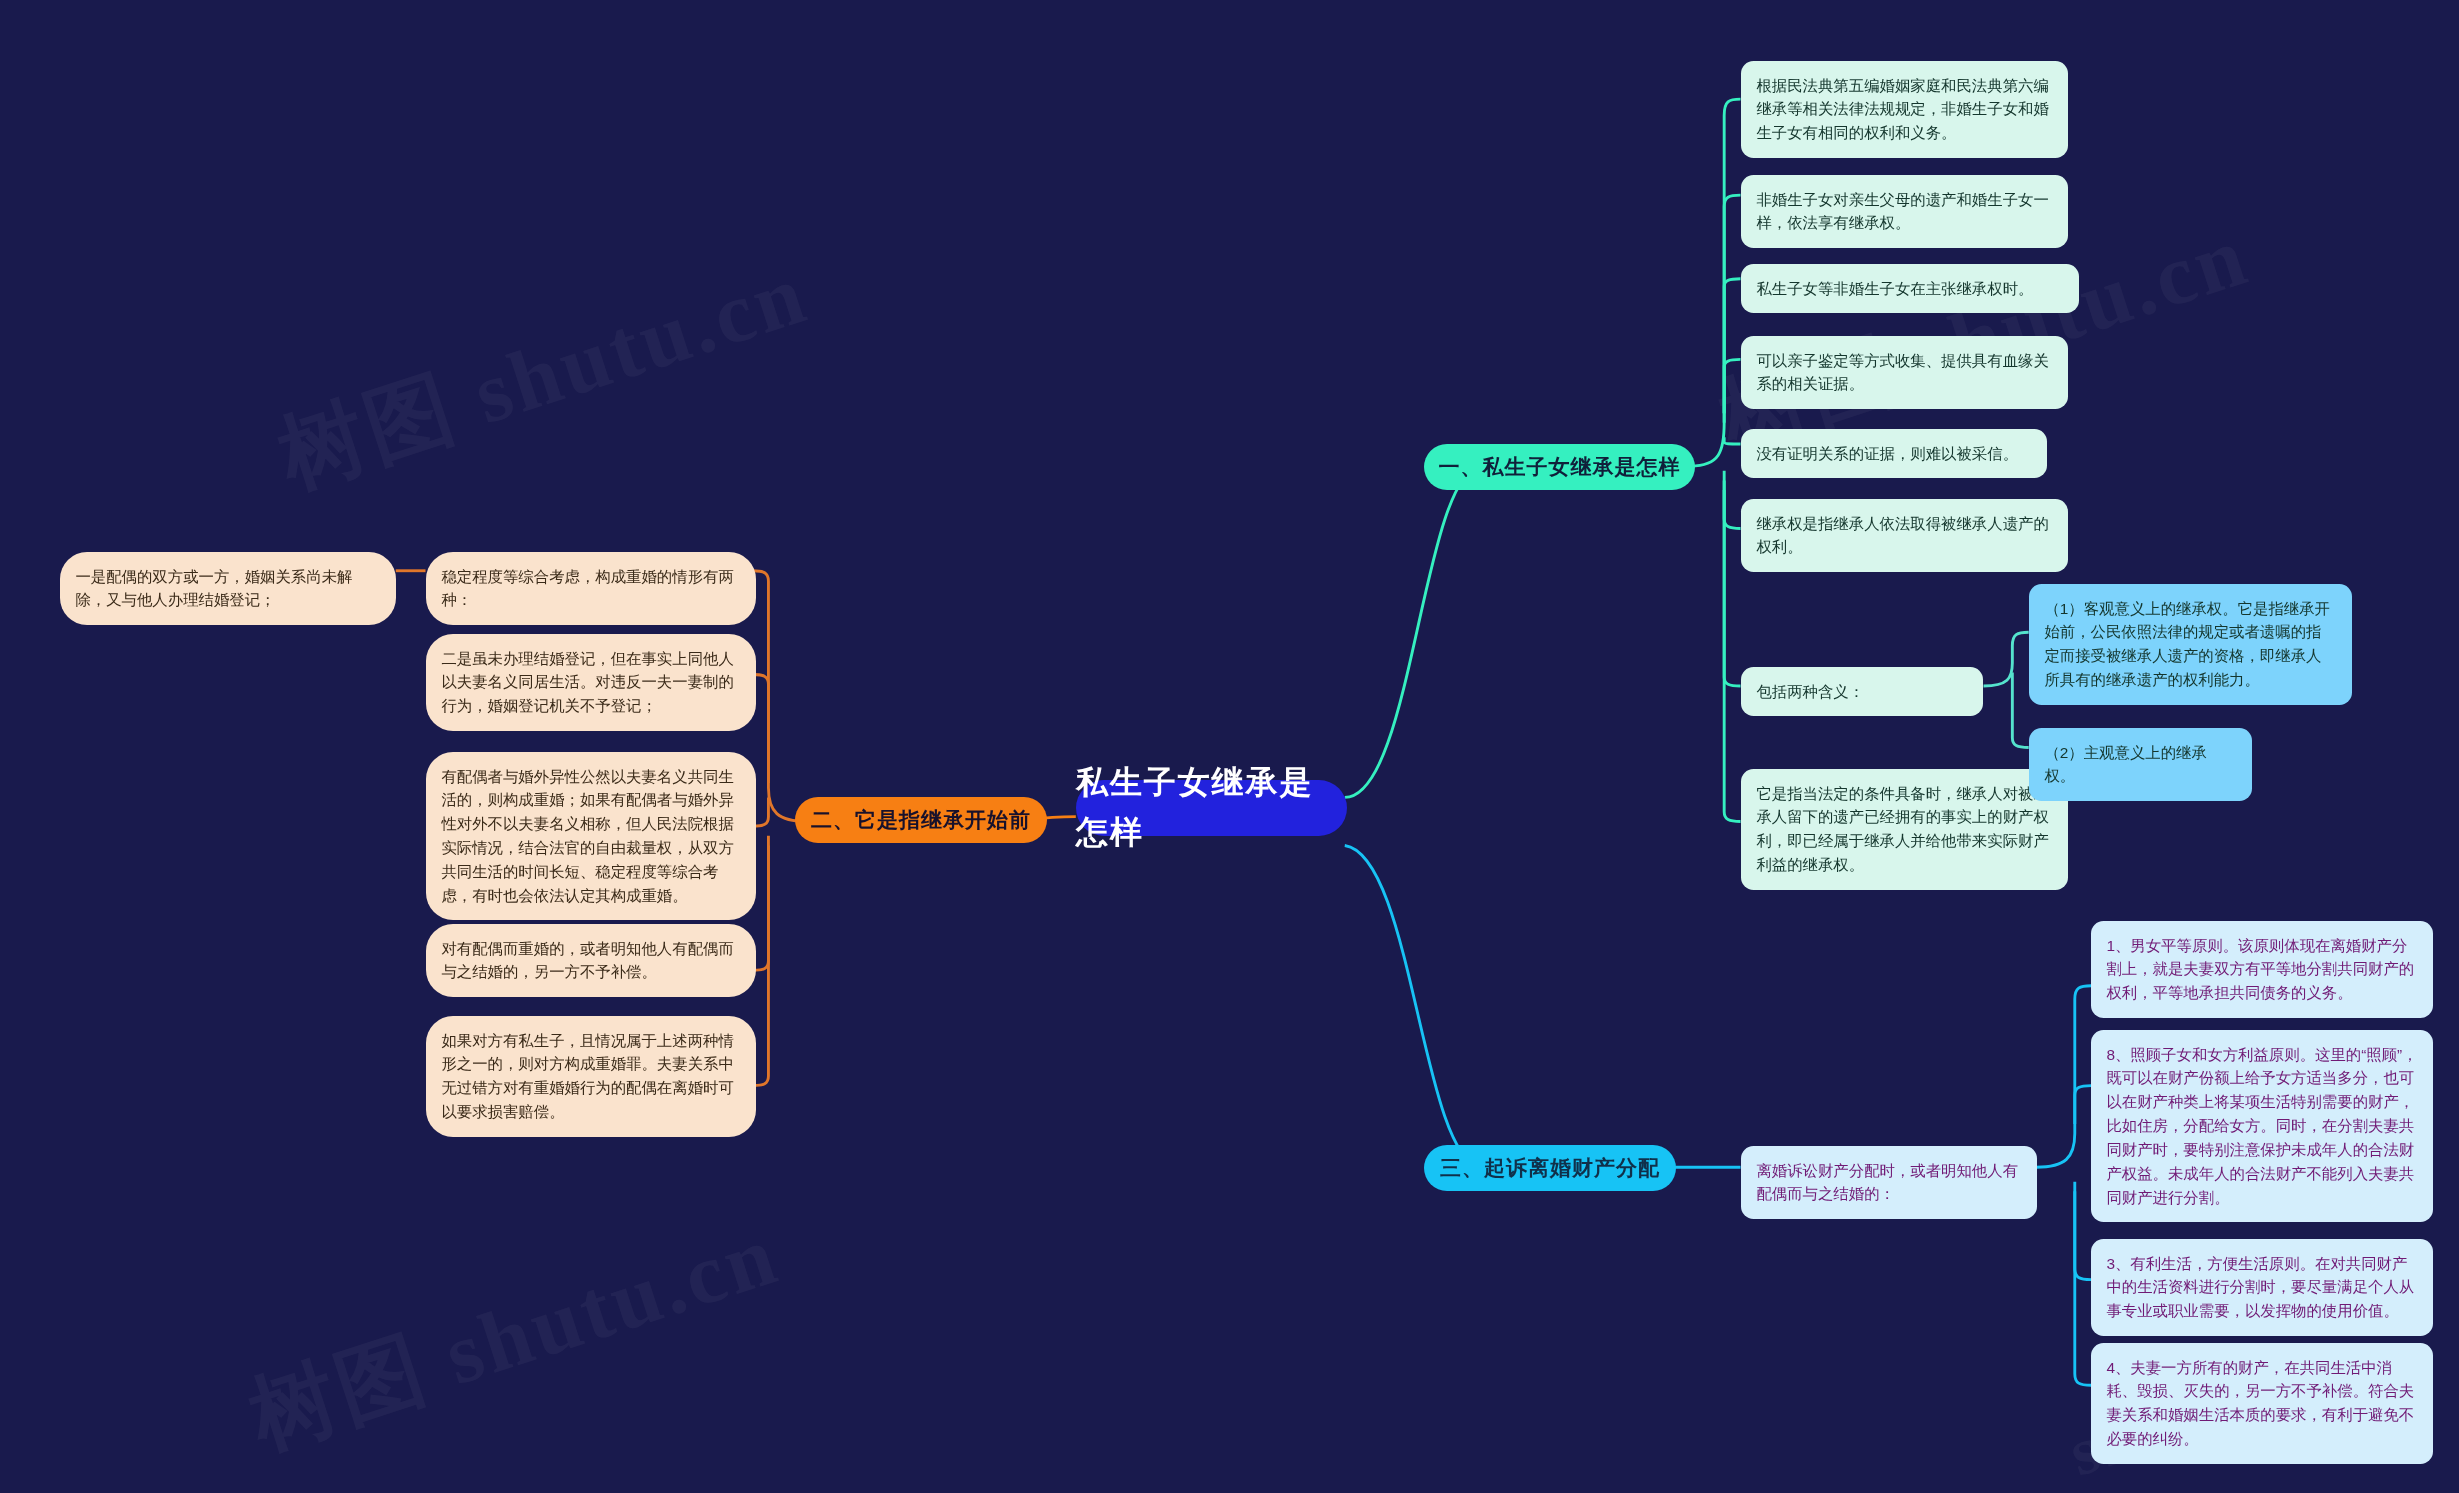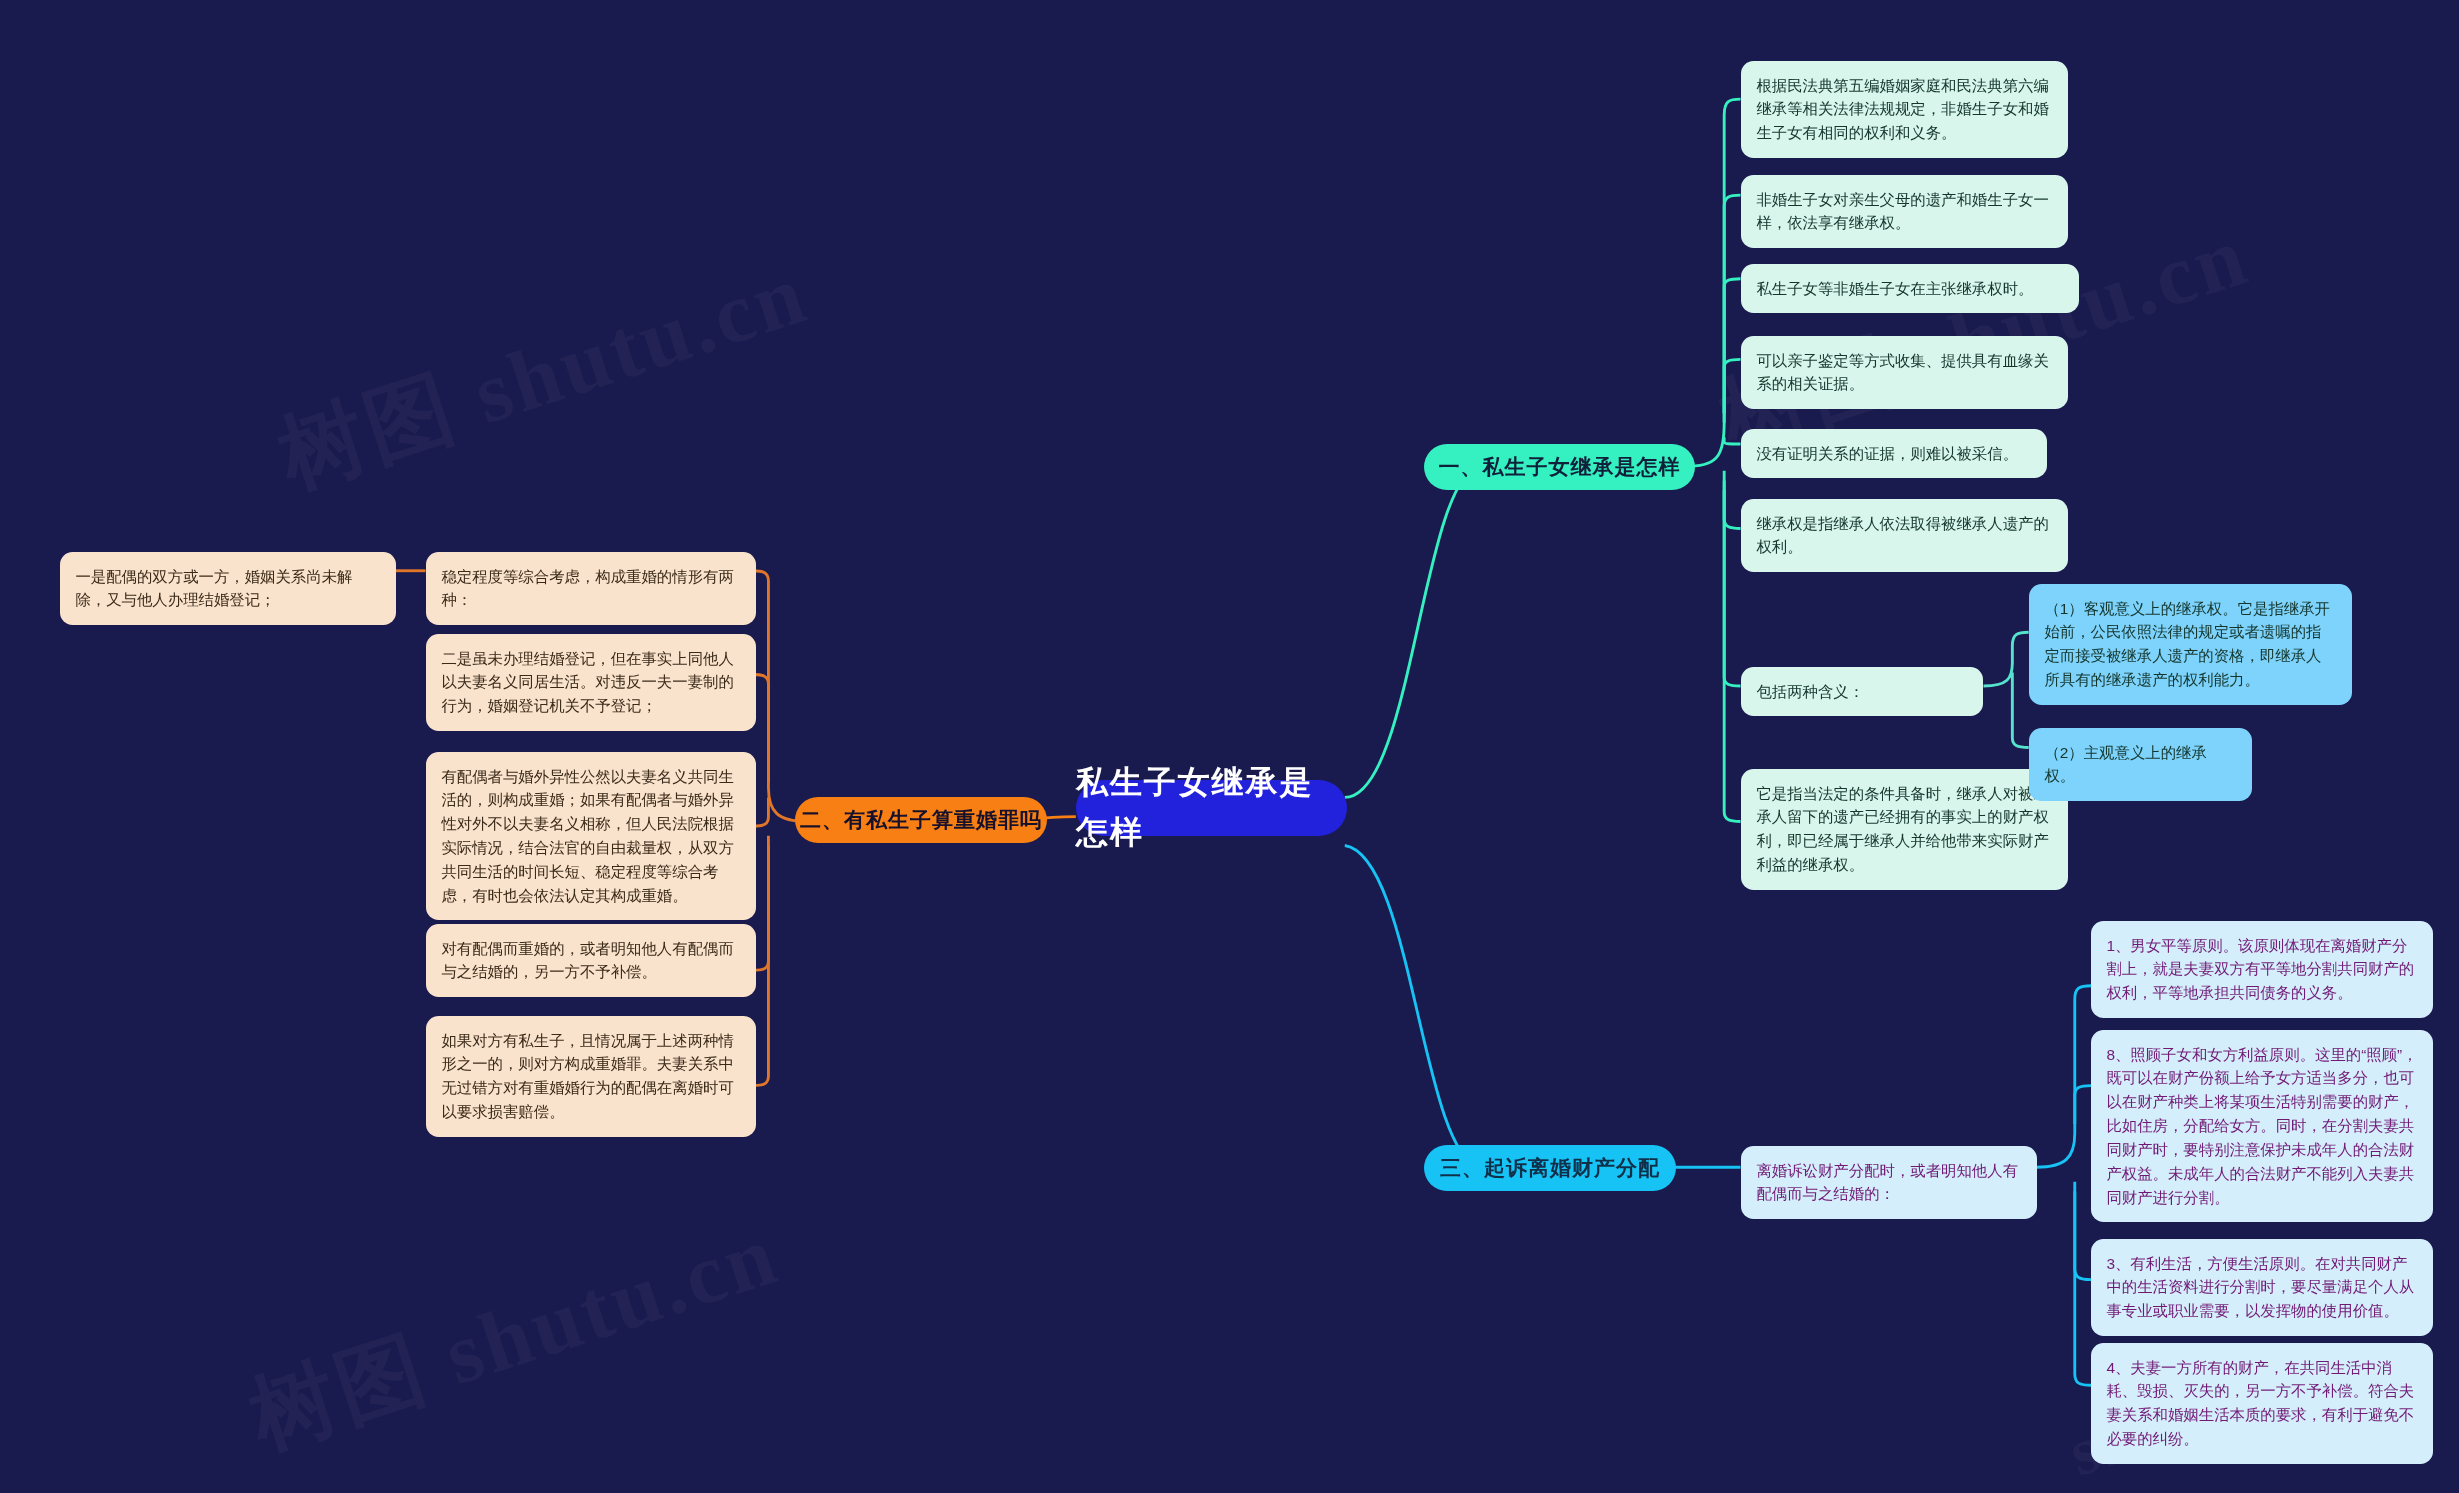--- a/index.html
+++ b/index.html
@@ -27,21 +27,21 @@
   
   .branch{border-radius:33px;display:flex;align-items:center;justify-content:center;
           font-size:21px;font-weight:600;letter-spacing:1px;color:#10203a;}
   .branch.b1{background:#35f0c0;}
   .branch.b2{background:#f77f13;color:#18112b;}
   .branch.b3{background:#17c3f5;color:#10304a;}
 
   
   .leaf{font-size:15.4px;padding:12.5px 15.4px;color:#16332c;border-radius:12.5px;}
   .leaf.mint{background:#d8f6ec;color:#14362d;}
-  .leaf.peach{background:#fae3cd;color:#3a2a18;}
+  .leaf.peach{background:#fae3cd;color:#3a2a18;border-radius:27px;}
   .leaf.sky{background:#d4eefc;color:#701a75;}
   .leaf.mint2{background:#7dd3fc;color:#14362d;}
 </style>
 </head>
 <body>
 
 <div id="canvas">
 
   <div class="wm" style="left:269px;top:317px;">树图 shutu.cn</div>
   <div class="wm" style="left:1710px;top:279px;">树图 shutu.cn</div>
@@ -80,21 +80,21 @@
     <path d="M2120,1215 C2150,1215 2160,1205 2160,1180 L2160,1040 C2160,1028 2165,1026 2177,1026" stroke="#17c3f5" stroke-width="3" fill="none"></path>
     <path d="M2160,1170 L2160,1140 C2160,1132 2165,1130 2177,1130" stroke="#17c3f5" stroke-width="3" fill="none"></path>
     <path d="M2160,1230 L2160,1320 C2160,1330 2165,1332 2177,1332" stroke="#17c3f5" stroke-width="3" fill="none"></path>
     <path d="M2160,1240 L2160,1430 C2160,1440 2165,1442 2177,1442" stroke="#17c3f5" stroke-width="3" fill="none"></path>
   </svg>
 
   <div class="node central" style="left:1076px;top:780px;width:271px;height:56px;">私生子女继承是怎样</div>
 
   <div class="node branch b1" style="left:1424px;top:444px;width:271px;height:46px;">一、私生子女继承是怎样</div>
 
-  <div class="node branch b2" style="left:795px;top:797px;width:252px;height:46px;">二、有私生子算重婚罪吗</div>
+  <div class="node branch b2" style="left:795px;top:797px;width:252px;height:46px;">二、它是指继承开始前</div>
 
   <div class="node branch b3" style="left:1424px;top:1145px;width:252px;height:46px;">三、起诉离婚财产分配</div>
 
   <div class="node leaf mint" style="left:1741px;top:61px;width:327px;">根据民法典第五编婚姻家庭和民法典第六编继承等相关法律法规规定，非婚生子女和婚生子女有相同的权利和义务。</div>
 
   <div class="node leaf mint" style="left:1741px;top:175px;width:327px;">非婚生子女对亲生父母的遗产和婚生子女一样，依法享有继承权。</div>
 
   <div class="node leaf mint" style="left:1741px;top:264px;width:338px;">私生子女等非婚生子女在主张继承权时。</div>
 
   <div class="node leaf mint" style="left:1741px;top:336px;width:327px;">可以亲子鉴定等方式收集、提供具有血缘关系的相关证据。</div>

